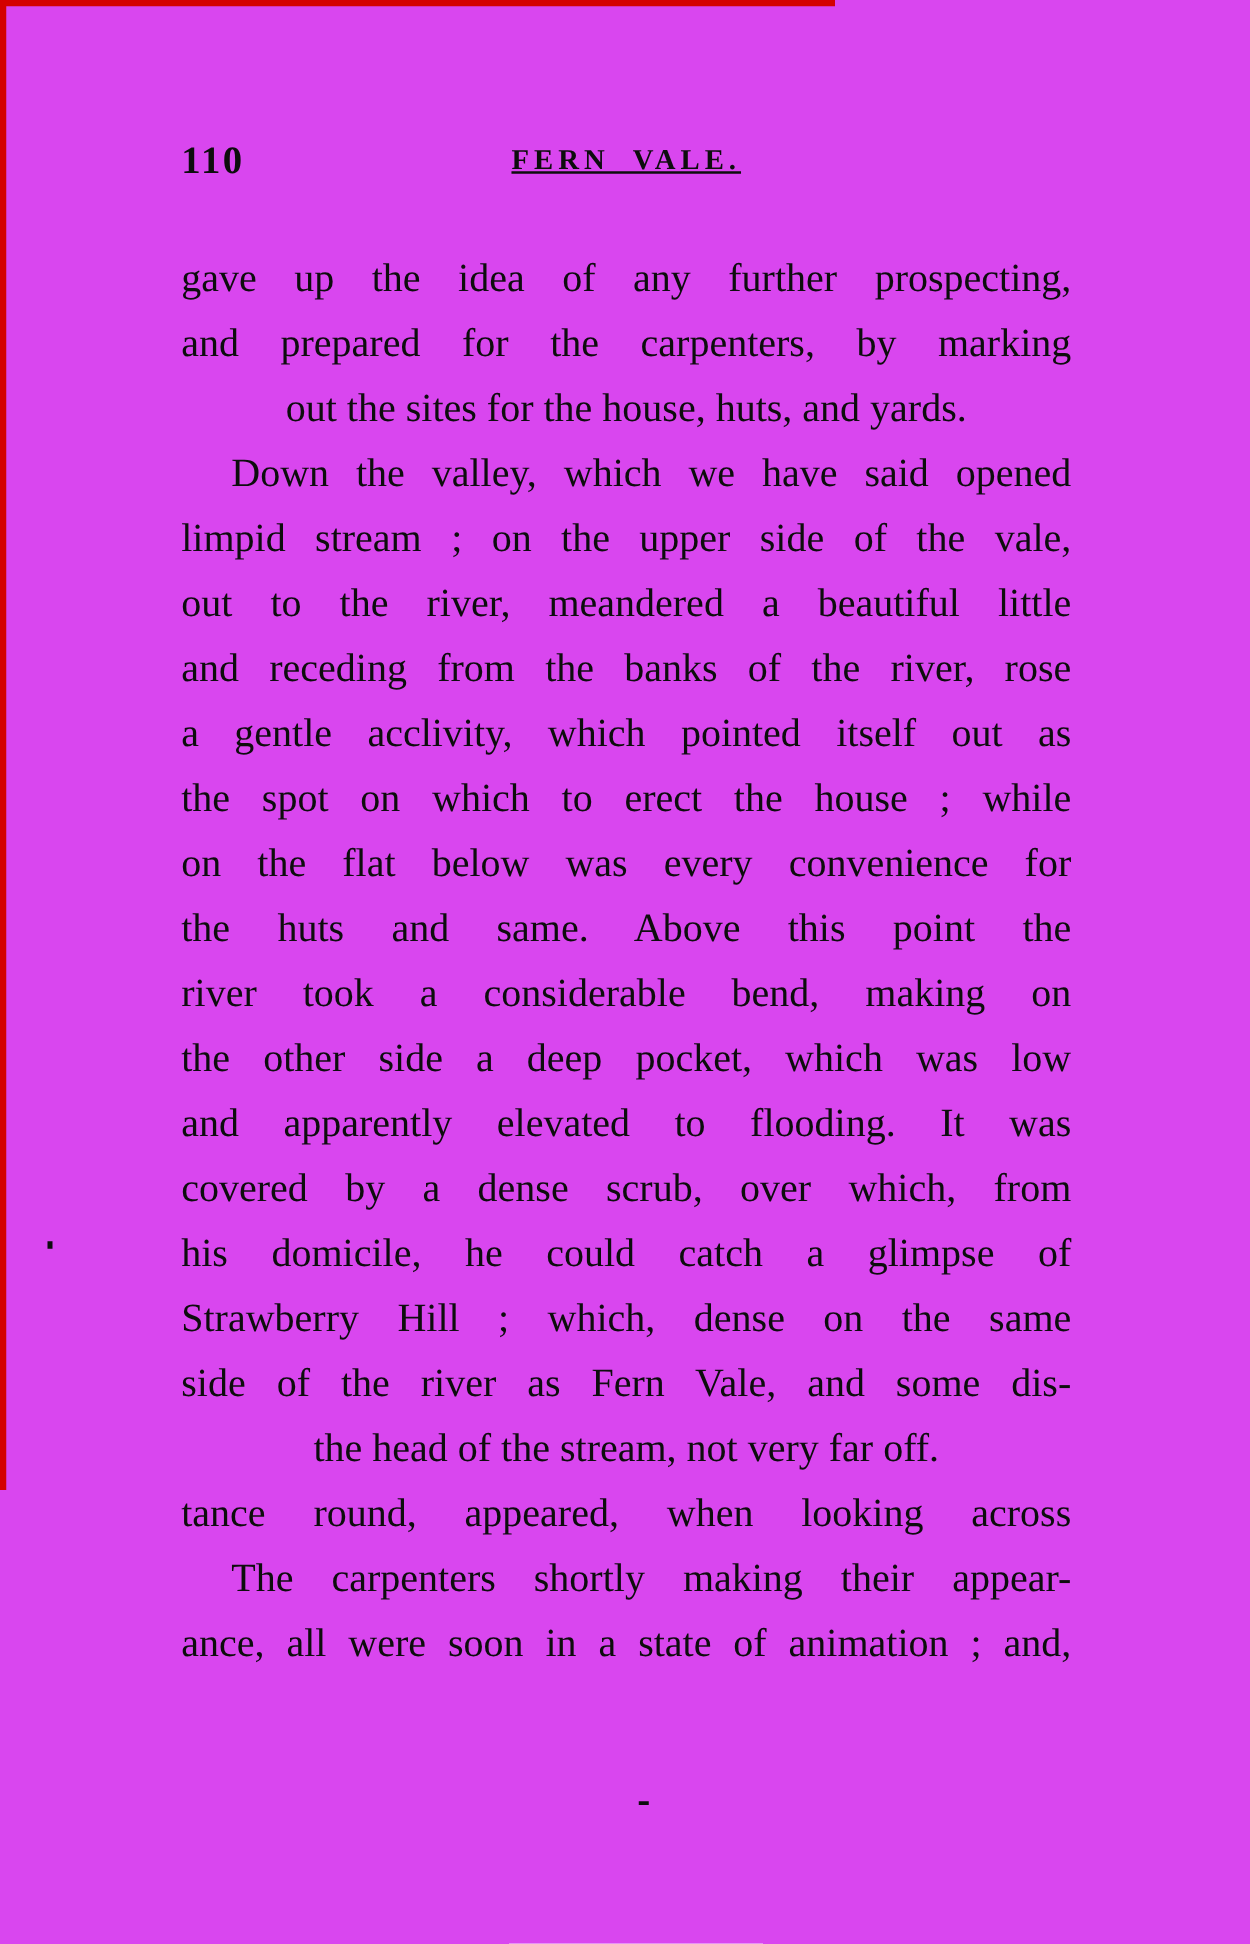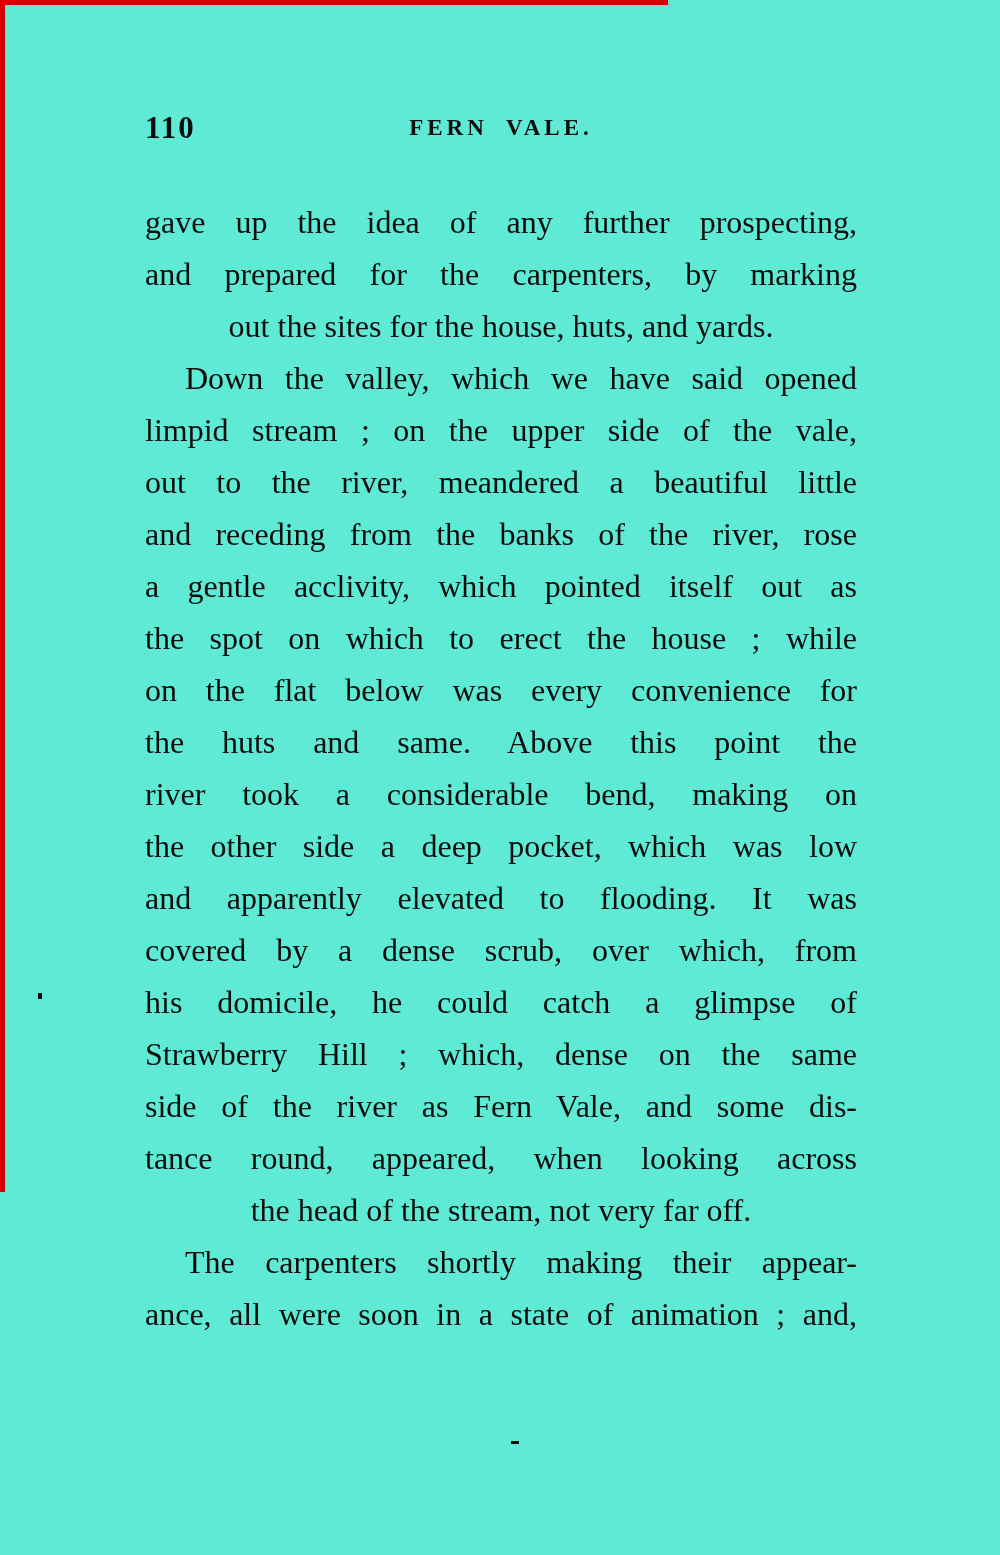--- a/index.html
+++ b/index.html
@@ -1,21 +1,21 @@
 <!DOCTYPE html>
 <html><head>
 <meta charset="utf-8">
 <style>
   * { margin: 0; padding: 0; box-sizing: border-box; }
   html, body { background: #ffffff; }
   .page {
     position: relative;
     width: 1000px;
     height: 1555px;
-    background: #5eead4;
+    background: #d946ef;
     overflow: hidden;
     font-family: "Liberation Serif", serif;
     color: #0d0d0d;
   }
   
   .edge-left {
     position: absolute;
     left: 0; top: 0;
     width: 5px; height: 1192px;
   }
@@ -41,20 +41,21 @@
   .running-title {
     position: absolute;
     left: 0; top: 5px;
     width: 100%;
     text-align: center;
     font-size: 23px;
     font-weight: bold;
     letter-spacing: 4px;
     word-spacing: 9px;
     color: #0d0d0d;
+    text-decoration: underline;
   }
   
   .body-text {
     position: absolute;
     left: 145px; top: 196px;
     width: 712px;
   }
   .line {
     height: 52px;
     line-height: 52px;
@@ -109,22 +110,22 @@
       <div class="line just">the spot on which to erect the house ; while</div>
       <div class="line just">on the flat below was every convenience for</div>
       <div class="line just">the huts and same. Above this point the</div>
       <div class="line just">river took a considerable bend, making on</div>
       <div class="line just">the other side a deep pocket, which was low</div>
       <div class="line just">and apparently elevated to flooding. It was</div>
       <div class="line just">covered by a dense scrub, over which, from</div>
       <div class="line just">his domicile, he could catch a glimpse of</div>
       <div class="line just">Strawberry Hill ; which, dense on the same</div>
       <div class="line just">side of the river as Fern Vale, and some dis-</div>
+      <div class="line">the head of the stream, not very far off.</div>
       <div class="line just">tance round, appeared, when looking across</div>
-      <div class="line">the head of the stream, not very far off.</div>
       <div class="line just indent">The carpenters shortly making their appear-</div>
       <div class="line just">ance, all were soon in a state of animation ; and,</div>
     </div>
 
   <div class="speck-a"></div>
   <div class="speck-b"></div>
 
 </div>
 
 </body></html>

